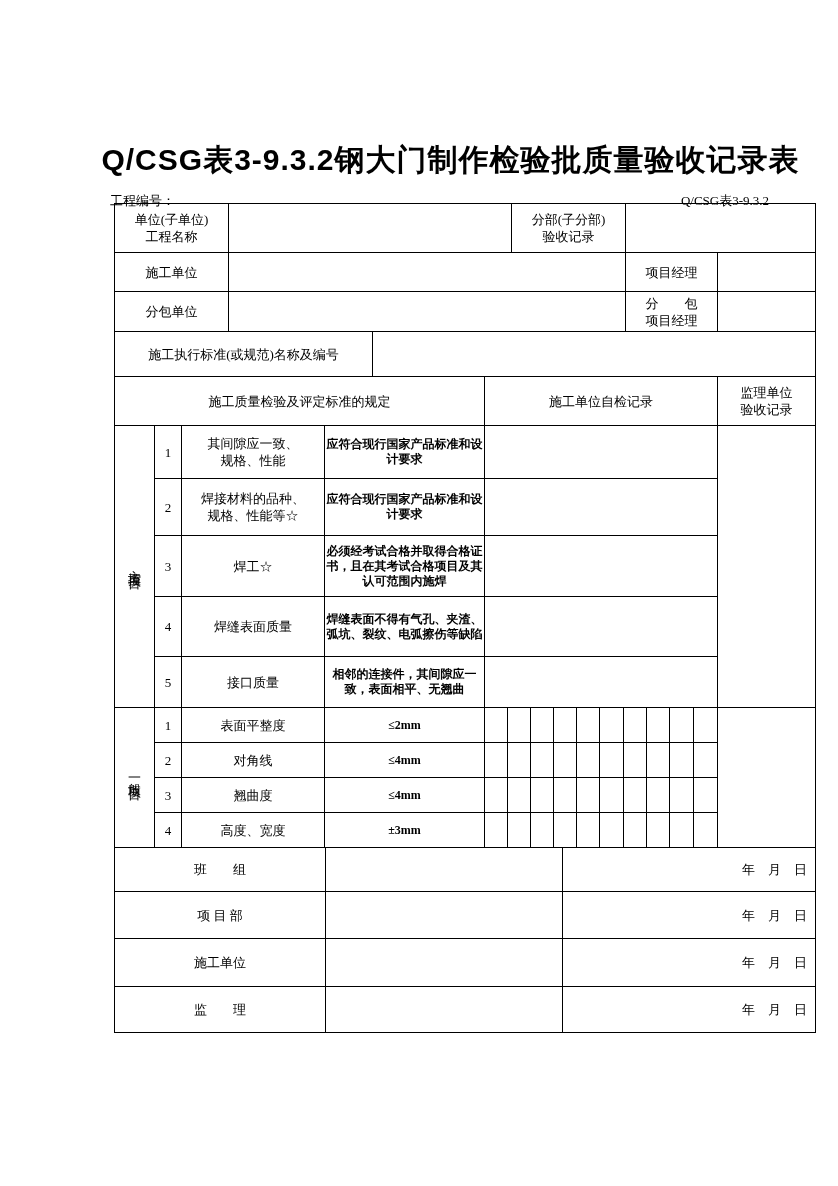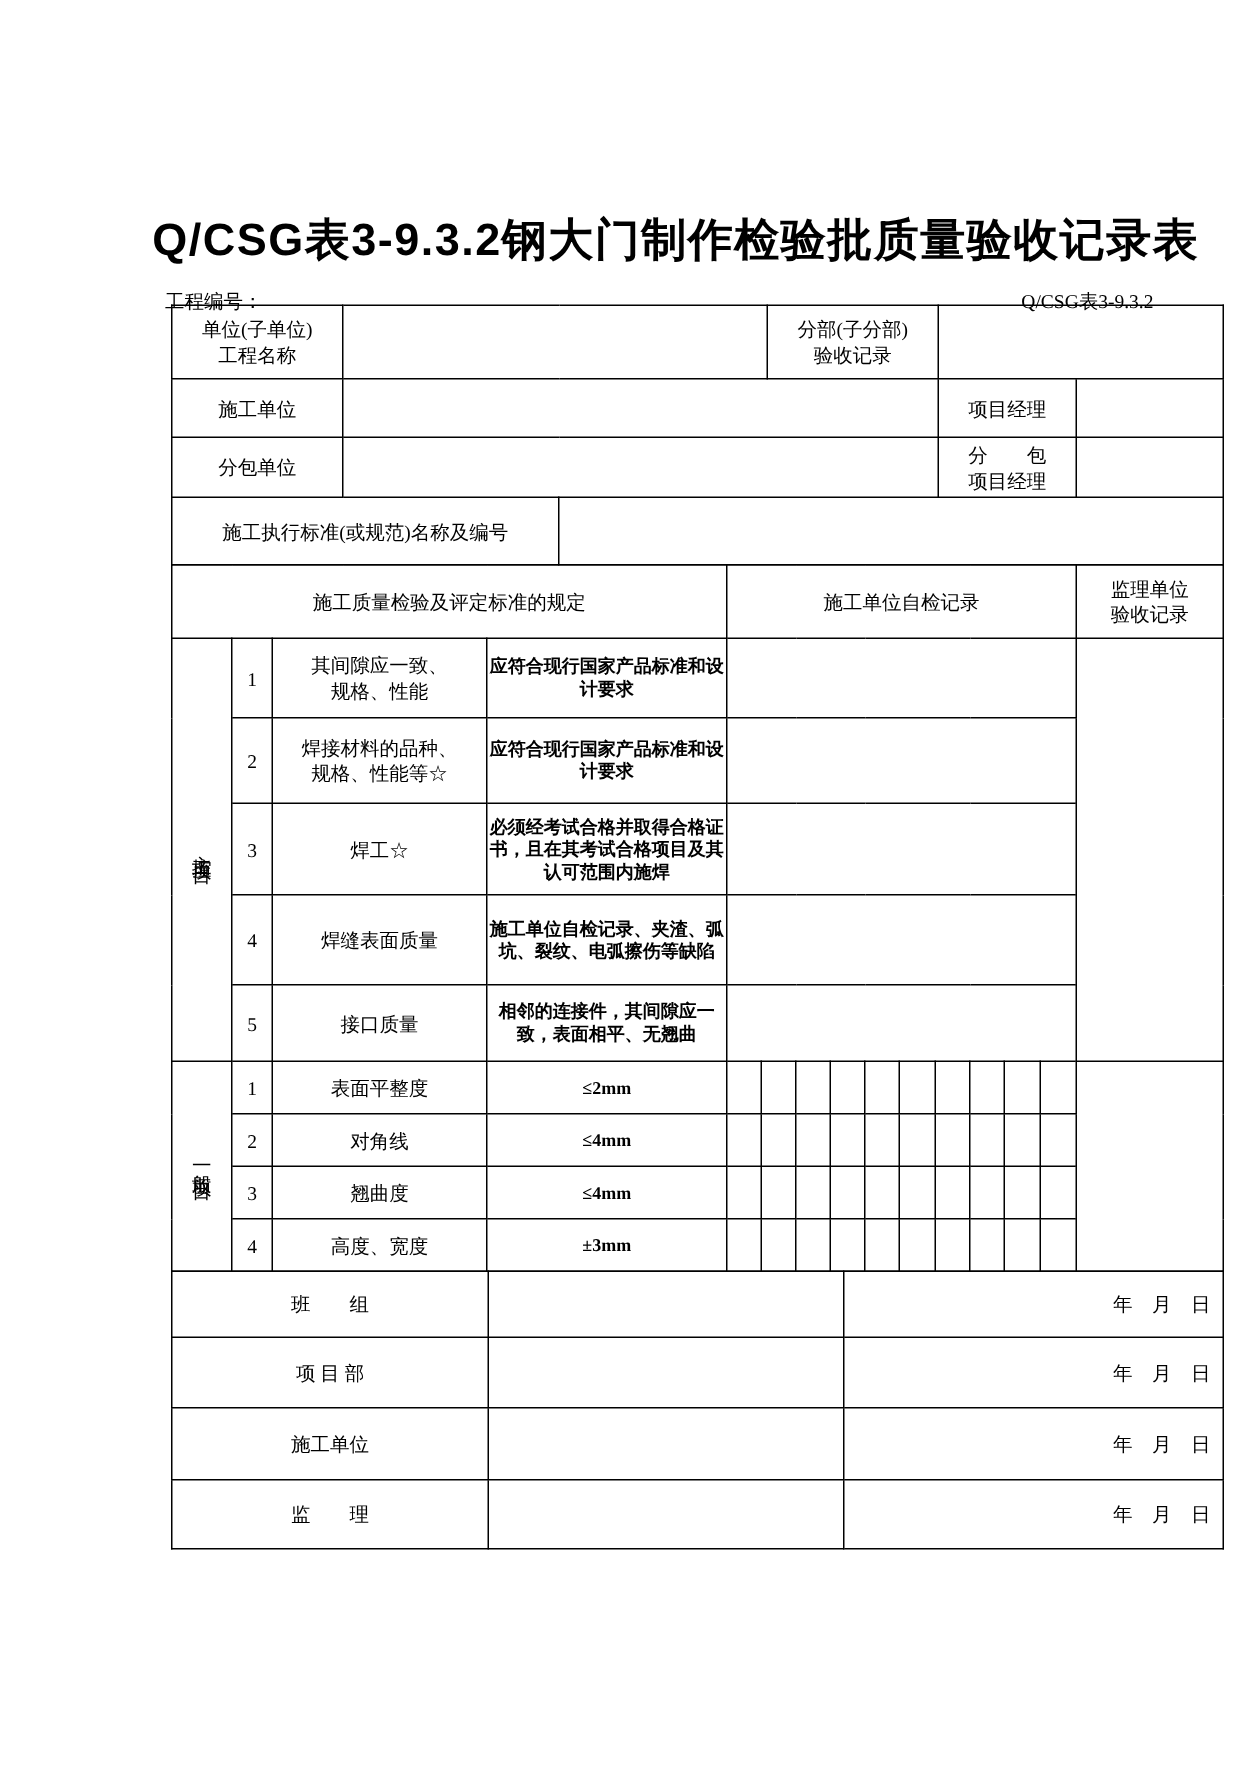--- a/index.html
+++ b/index.html
@@ -135,21 +135,21 @@
         </tr>
         <tr class="hB3">
           <td>3</td>
           <td>焊工☆</td>
           <td class="req">必须经考试合格并取得合格证书，且在其考试合格项目及其认可范围内施焊</td>
           <td colspan="10"></td>
         </tr>
         <tr class="hB4">
           <td>4</td>
           <td>焊缝表面质量</td>
-          <td class="req">施工单位自检记录、夹渣、弧坑、裂纹、电弧擦伤等缺陷</td>
+          <td class="req">焊缝表面不得有气孔、夹渣、弧坑、裂纹、电弧擦伤等缺陷</td>
           <td colspan="10"></td>
         </tr>
         <tr class="hB5">
           <td>5</td>
           <td>接口质量</td>
           <td class="req">相邻的连接件，其间隙应一致，表面相平、无翘曲</td>
           <td colspan="10"></td>
         </tr>
         <tr class="hG">
           <td rowspan="4"><span class="vlab">一般项目</span></td>

